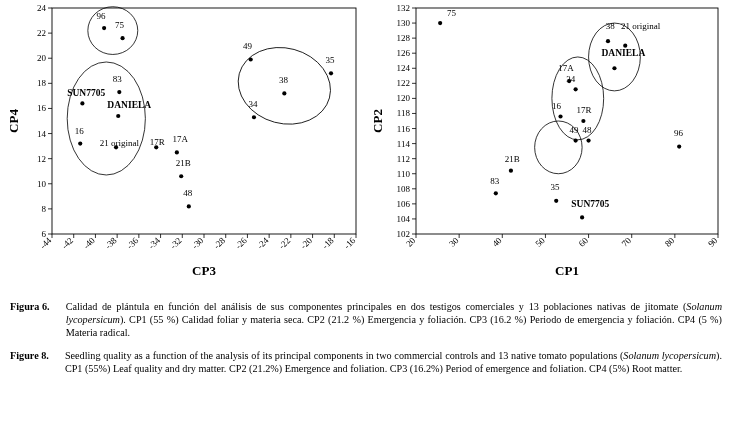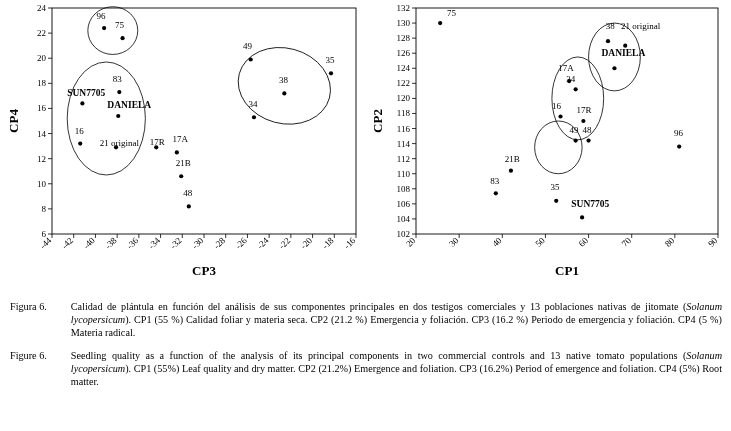--- a/index.html
+++ b/index.html
@@ -62,24 +62,24 @@
     font-size: 10.2px;
     line-height: 13.2px;
     color: #000;
   }
   .cap-block {
     display: flex;
     align-items: flex-start;
     margin-bottom: 9px;
   }
   .cap-label {
-    font-weight: normal;
+    font-weight: bold;
     white-space: nowrap;
     flex: 0 0 auto;
-    padding-right: 24px;
+    padding-right: 16px;
   }
   .cap-text {
     font-weight: normal;
     flex: 1 1 auto;
     text-align: justify;
   }
   .cap-text i { font-style: italic; }
   .divider {
     position: absolute;
     left: 10px;
@@ -276,18 +276,18 @@
   </div>
 
   <div class="divider"></div>
 
   <div class="caption">
     <div class="cap-block">
       <span class="cap-label">Figura 6.</span>
       <span class="cap-text" id="cap-es">Calidad de plántula en función del análisis de sus componentes principales en dos testigos comerciales y 13 poblaciones nativas de jitomate (<i>Solanum lycopersicum</i>). CP1 (55 %) Calidad foliar y materia seca. CP2 (21.2 %) Emergencia y foliación. CP3 (16.2 %) Periodo de emergencia y foliación. CP4 (5 %) Materia radical.</span>
     </div>
     <div class="cap-block">
-      <span class="cap-label">Figure 6.</span>
+      <span class="cap-label">Figure 8.</span>
       <span class="cap-text" id="cap-en">Seedling quality as a function of the analysis of its principal components in two commercial controls and 13 native tomato populations (<i>Solanum lycopersicum</i>). CP1 (55%) Leaf quality and dry matter. CP2 (21.2%) Emergence and foliation. CP3 (16.2%) Period of emergence and foliation. CP4 (5%) Root matter.</span>
     </div>
   </div>
 
 </div>
 
 </body></html>

